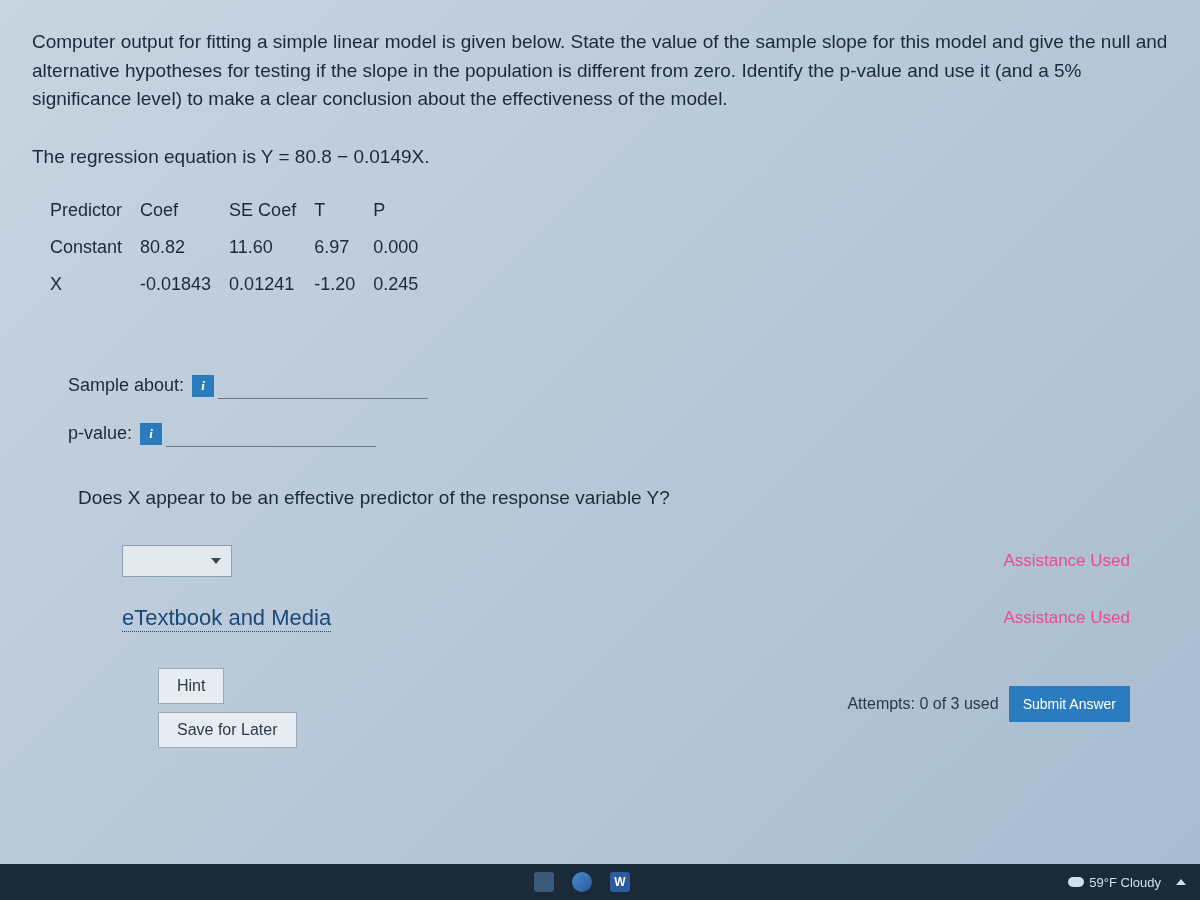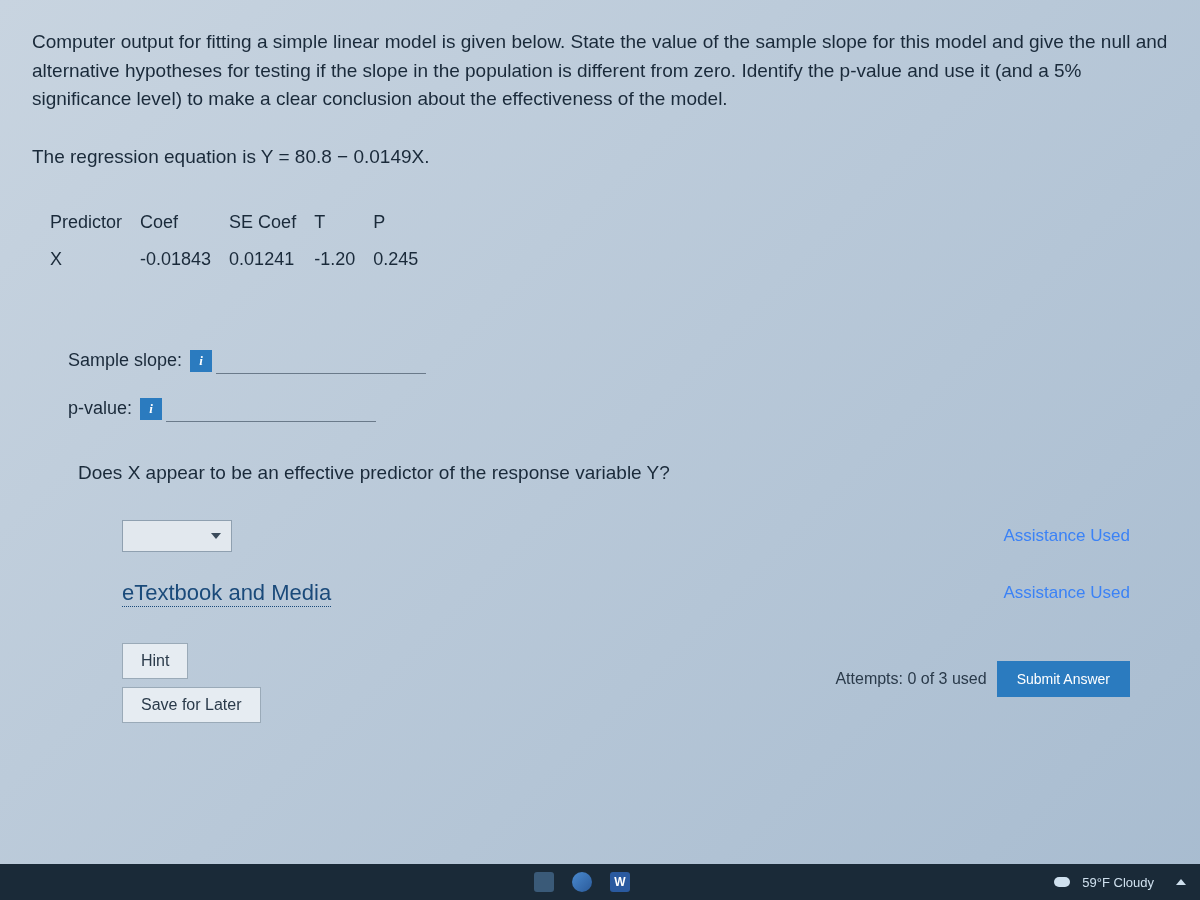--- a/index.html
+++ b/index.html
@@ -17,21 +17,21 @@
   }
   .prompt {
     font-size: 19px;
     line-height: 1.5;
     color: #1a2a3a;
     margin-bottom: 32px;
   }
   .equation {
     font-size: 19px;
     color: #1a2a3a;
-    margin-bottom: 36px;
+    margin-bottom: 24px;
   }
   .reg-table {
     margin-left: 18px;
     border-collapse: collapse;
     font-size: 18px;
     color: #1a2a3a;
   }
   .reg-table th, .reg-table td {
     text-align: left;
     padding: 8px 18px 8px 0;
@@ -102,55 +102,56 @@
     padding: 0 10px;
     cursor: pointer;
   }
   .chevron {
     width: 0; height: 0;
     border-left: 5px solid transparent;
     border-right: 5px solid transparent;
     border-top: 6px solid #3a4a5a;
   }
   .assist-used {
-    color: #3b82f6;
+    color: #ec4899;
     font-size: 17px;
   }
   .link-row a {
     color: #1a4a7a;
     text-decoration: none;
     font-size: 22px;
     border-bottom: 1px dotted #1a4a7a;
   }
   .btn-hint, .btn-save {
     display: inline-block;
     border: 1px solid #9aaab8;
     background: #e6ecf2;
     padding: 8px 18px;
     font-size: 16px;
     color: #2a3a4a;
     cursor: pointer;
     margin-top: 8px;
+    margin-left: 36px;
   }
   .bottom-actions {
     display: flex;
     align-items: center;
     justify-content: space-between;
     margin-top: 6px;
   }
   .attempts {
     font-size: 16px;
     color: #2a3a4a;
     margin-right: 10px;
   }
   .submit-btn {
     background: #2b7bbf;
     color: #fff;
     border: none;
-    padding: 10px 20px;
+    padding: 10px 14px;
     font-size: 14px;
     cursor: pointer;
   }
   .taskbar {
     position: absolute;
     left: 0; right: 0; bottom: 0;
     height: 36px;
     background: #1a2a38;
     display: flex;
     align-items: center;
@@ -161,21 +162,21 @@
   }
   .task-icons { display: flex; gap: 18px; align-items: center; margin-left: 520px; }
   .task-icons .ticon {
     width: 20px; height: 20px;
     background: #3a5a78;
     border-radius: 3px;
   }
   .task-icons .ticon.c { background: linear-gradient(135deg,#4a8acf,#2a5a9a); border-radius:50%; }
   .task-icons .ticon.w { background: #2a5aa0; color:#fff; display:flex;align-items:center;justify-content:center; font-weight:bold; font-size:12px;}
   .weather {
-    display: flex; align-items: center; gap: 12px; text-align: center;
+    display: flex; align-items: center; gap: 5px; text-align: center;
   }
   .weather .cloud {
     width: 16px; height: 10px;
     background: #cfe0ee;
     border-radius: 8px;
     position: relative;
   }
   .caret-up {
     width:0;height:0;
     border-left:5px solid transparent;
@@ -197,32 +198,39 @@
   <table class="reg-table">
     <tbody>
         <tr>
       <th>Predictor</th>
       <th class="num">Coef</th>
       <th class="num">SE Coef</th>
       <th class="num">T</th>
       <th class="num">P</th>
     </tr>
     <tr>
+      <td>Constant</td>
+      <td class="num">80.82</td>
+      <td class="num">11.60</td>
+      <td class="num">6.97</td>
+      <td class="num">0.000</td>
+    </tr>
+    <tr>
       <td>X</td>
       <td class="num">-0.01843</td>
       <td class="num">0.01241</td>
       <td class="num">-1.20</td>
       <td class="num">0.245</td>
     </tr>
   </tbody>
     </table>
 
   <div class="answer-block">
     <div class="answer-row">
-      <label>Sample slope:</label>
+      <label>Sample about:</label>
       <span class="info-badge">i</span>
       <input class="ans-input" type="text" value="" style="">
     </div>
     <div class="answer-row">
       <label>p-value:</label>
       <span class="info-badge">i</span>
       <input class="ans-input" type="text" value="" style="">
     </div>
   </div>
 

